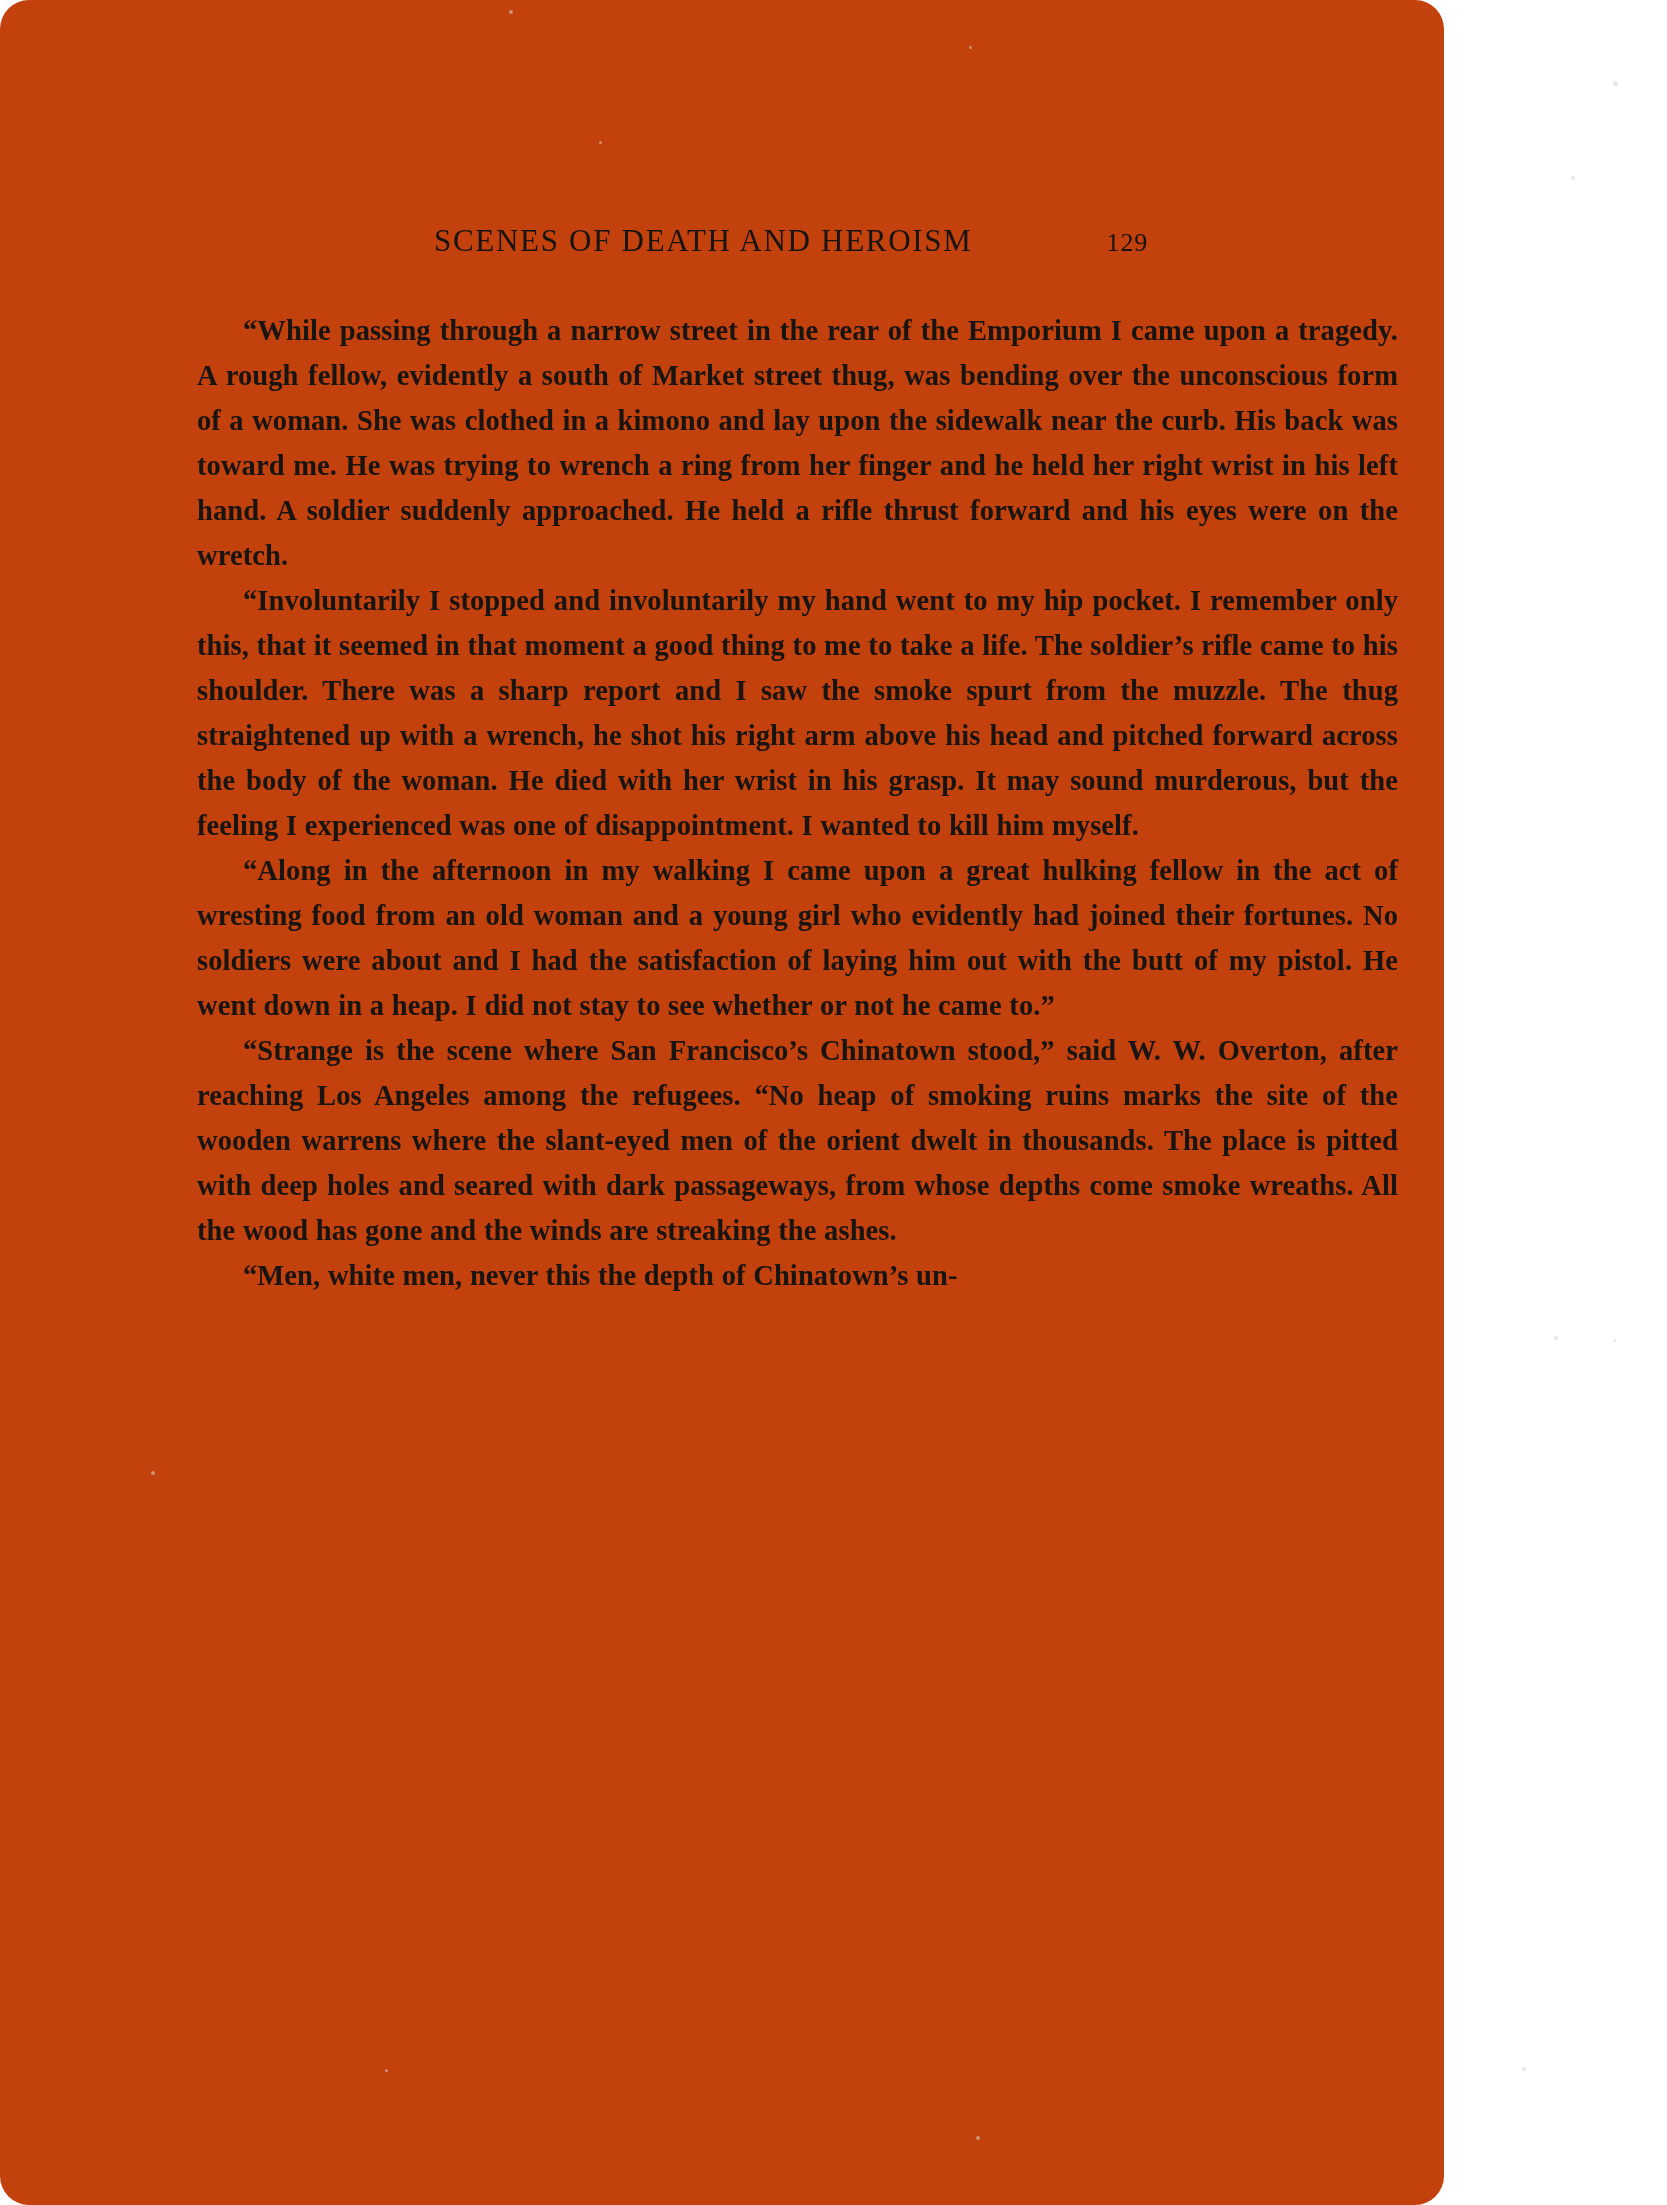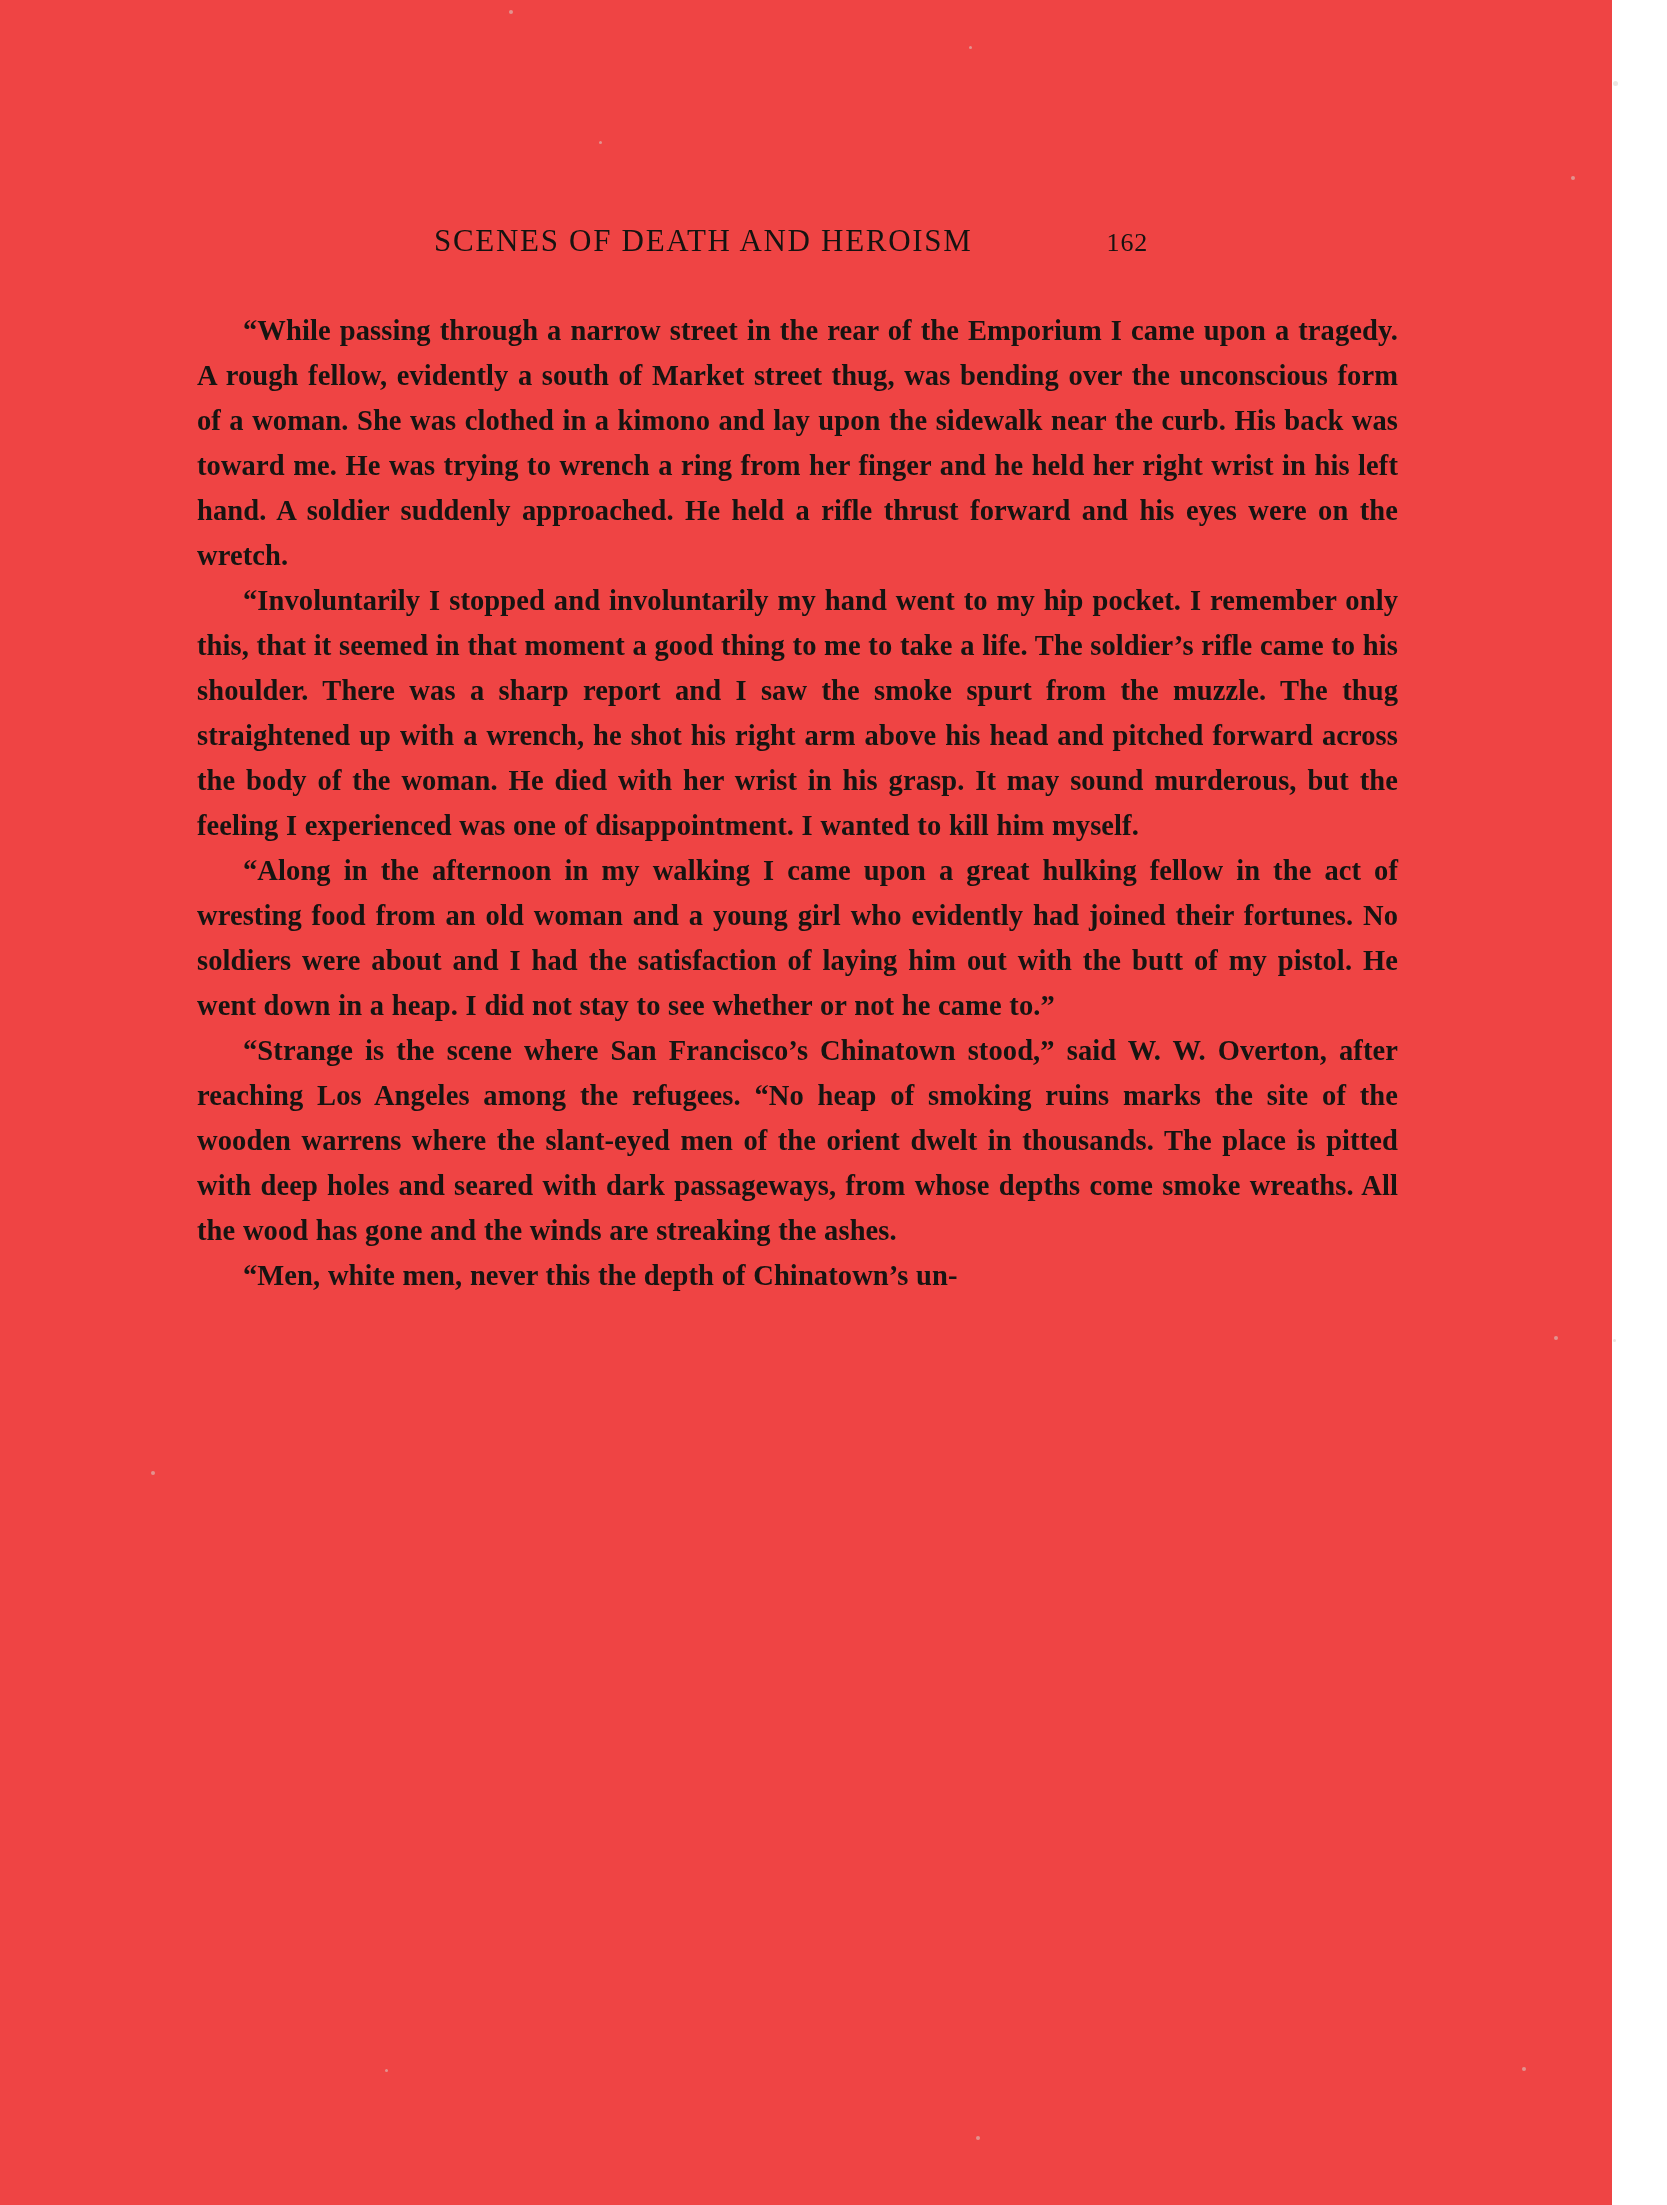--- a/index.html
+++ b/index.html
@@ -12,23 +12,24 @@
     height: 2205px;
     font-family: "Liberation Serif", serif;
     color: #16130f;
     position: relative;
     overflow: hidden;
   }
   .page {
     position: absolute;
     left: 0;
     top: 0;
-    width: 1612px;
+    width: 1444px;
     height: 2205px;
-    background: #ef4444;
+    background: #c2410c;
+    border-radius: 29px;
   }
   
   .speck {
     position: absolute;
     background: #d9d4cc;
     border-radius: 50%;
     opacity: .55;
   }
   .content {
     position: absolute;
@@ -84,21 +85,21 @@
   <span class="speck" style="left:1613px;top:1339px;width:3.4px;height:3.4px;"></span>
   <span class="speck" style="left:151px;top:1471px;width:4.3px;height:4.3px;"></span>
   <span class="speck" style="left:1522px;top:2067px;width:4.3px;height:4.3px;"></span>
   <span class="speck" style="left:385px;top:2069px;width:3.4px;height:3.4px;"></span>
   <span class="speck" style="left:976px;top:2136px;width:4.3px;height:4.3px;"></span>
 
   <div class="content">
 
     <div class="running-head">
       <span class="title">SCENES OF DEATH AND HEROISM</span>
-      <span class="folio">162</span>
+      <span class="folio">129</span>
     </div>
 
     <div class="body-text">
       <p class="indent">“While passing through a narrow street in the rear of the Emporium I came upon a tragedy. A rough fellow, evidently a south of Market street thug, was bending over the unconscious form of a woman. She was clothed in a kimono and lay upon the sidewalk near the curb. His back was toward me. He was trying to wrench a ring from her finger and he held her right wrist in his left hand. A soldier suddenly approached. He held a rifle thrust forward and his eyes were on the wretch.</p>
       <p class="indent">“Involuntarily I stopped and involuntarily my hand went to my hip pocket. I remember only this, that it seemed in that moment a good thing to me to take a life. The soldier’s rifle came to his shoulder. There was a sharp report and I saw the smoke spurt from the muzzle. The thug straightened up with a wrench, he shot his right arm above his head and pitched forward across the body of the woman. He died with her wrist in his grasp. It may sound murderous, but the feeling I experienced was one of disappointment. I wanted to kill him myself.</p>
       <p class="indent">“Along in the afternoon in my walking I came upon a great hulking fellow in the act of wresting food from an old woman and a young girl who evidently had joined their fortunes. No soldiers were about and I had the satisfaction of laying him out with the butt of my pistol. He went down in a heap. I did not stay to see whether or not he came to.”</p>
       <p class="indent">“Strange is the scene where San Francisco’s Chinatown stood,” said W. W. Overton, after reaching Los Angeles among the refugees. “No heap of smoking ruins marks the site of the wooden warrens where the slant-eyed men of the orient dwelt in thousands. The place is pitted with deep holes and seared with dark passageways, from whose depths come smoke wreaths. All the wood has gone and the winds are streaking the ashes.</p>
       <p class="indent">“Men, white men, never this the depth of Chinatown’s un-</p>
     </div>
 

